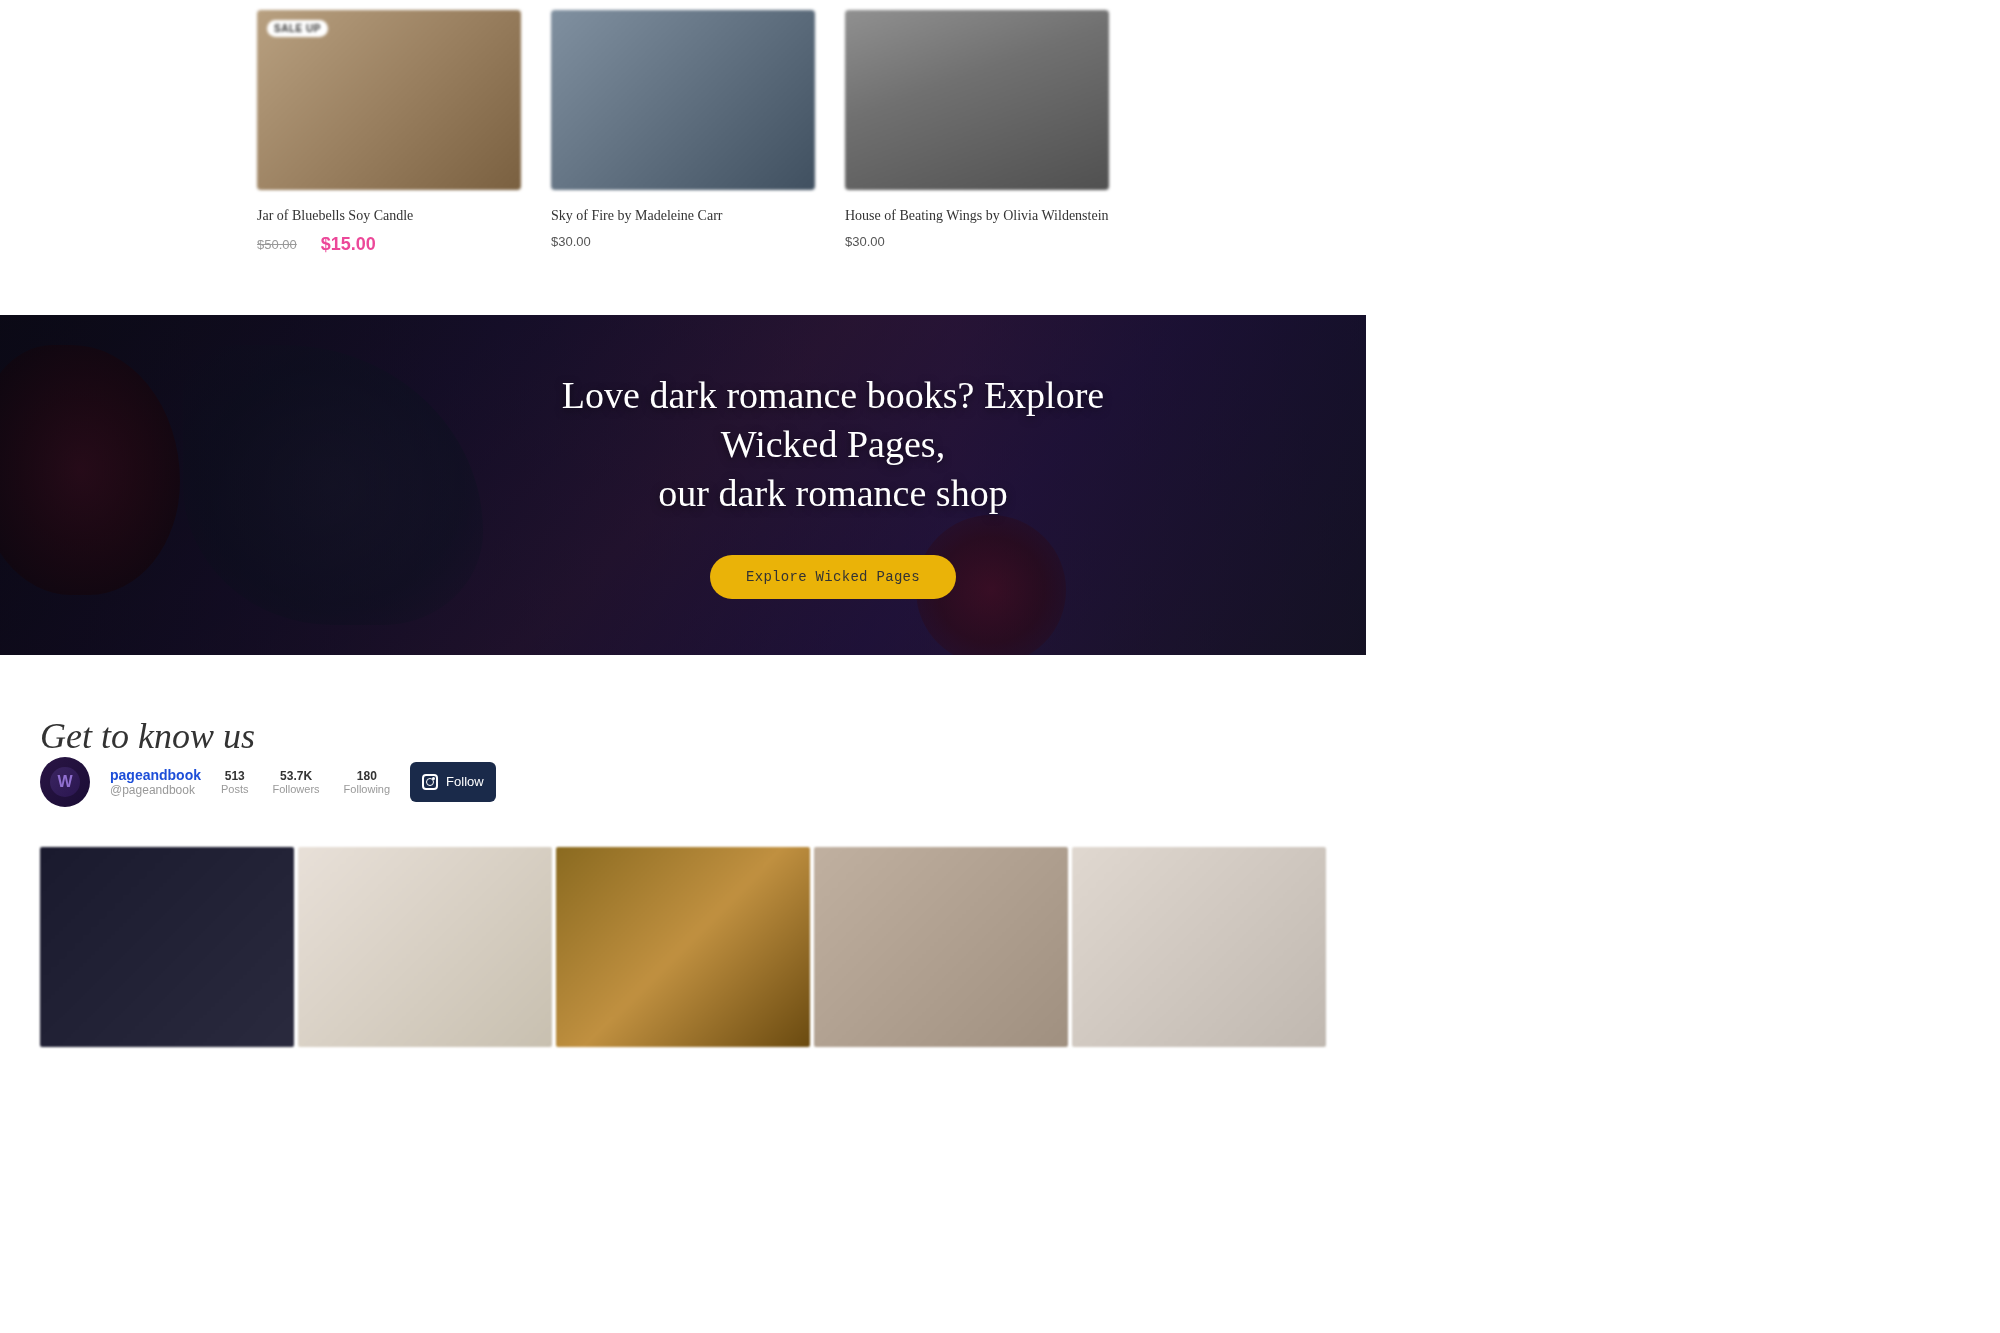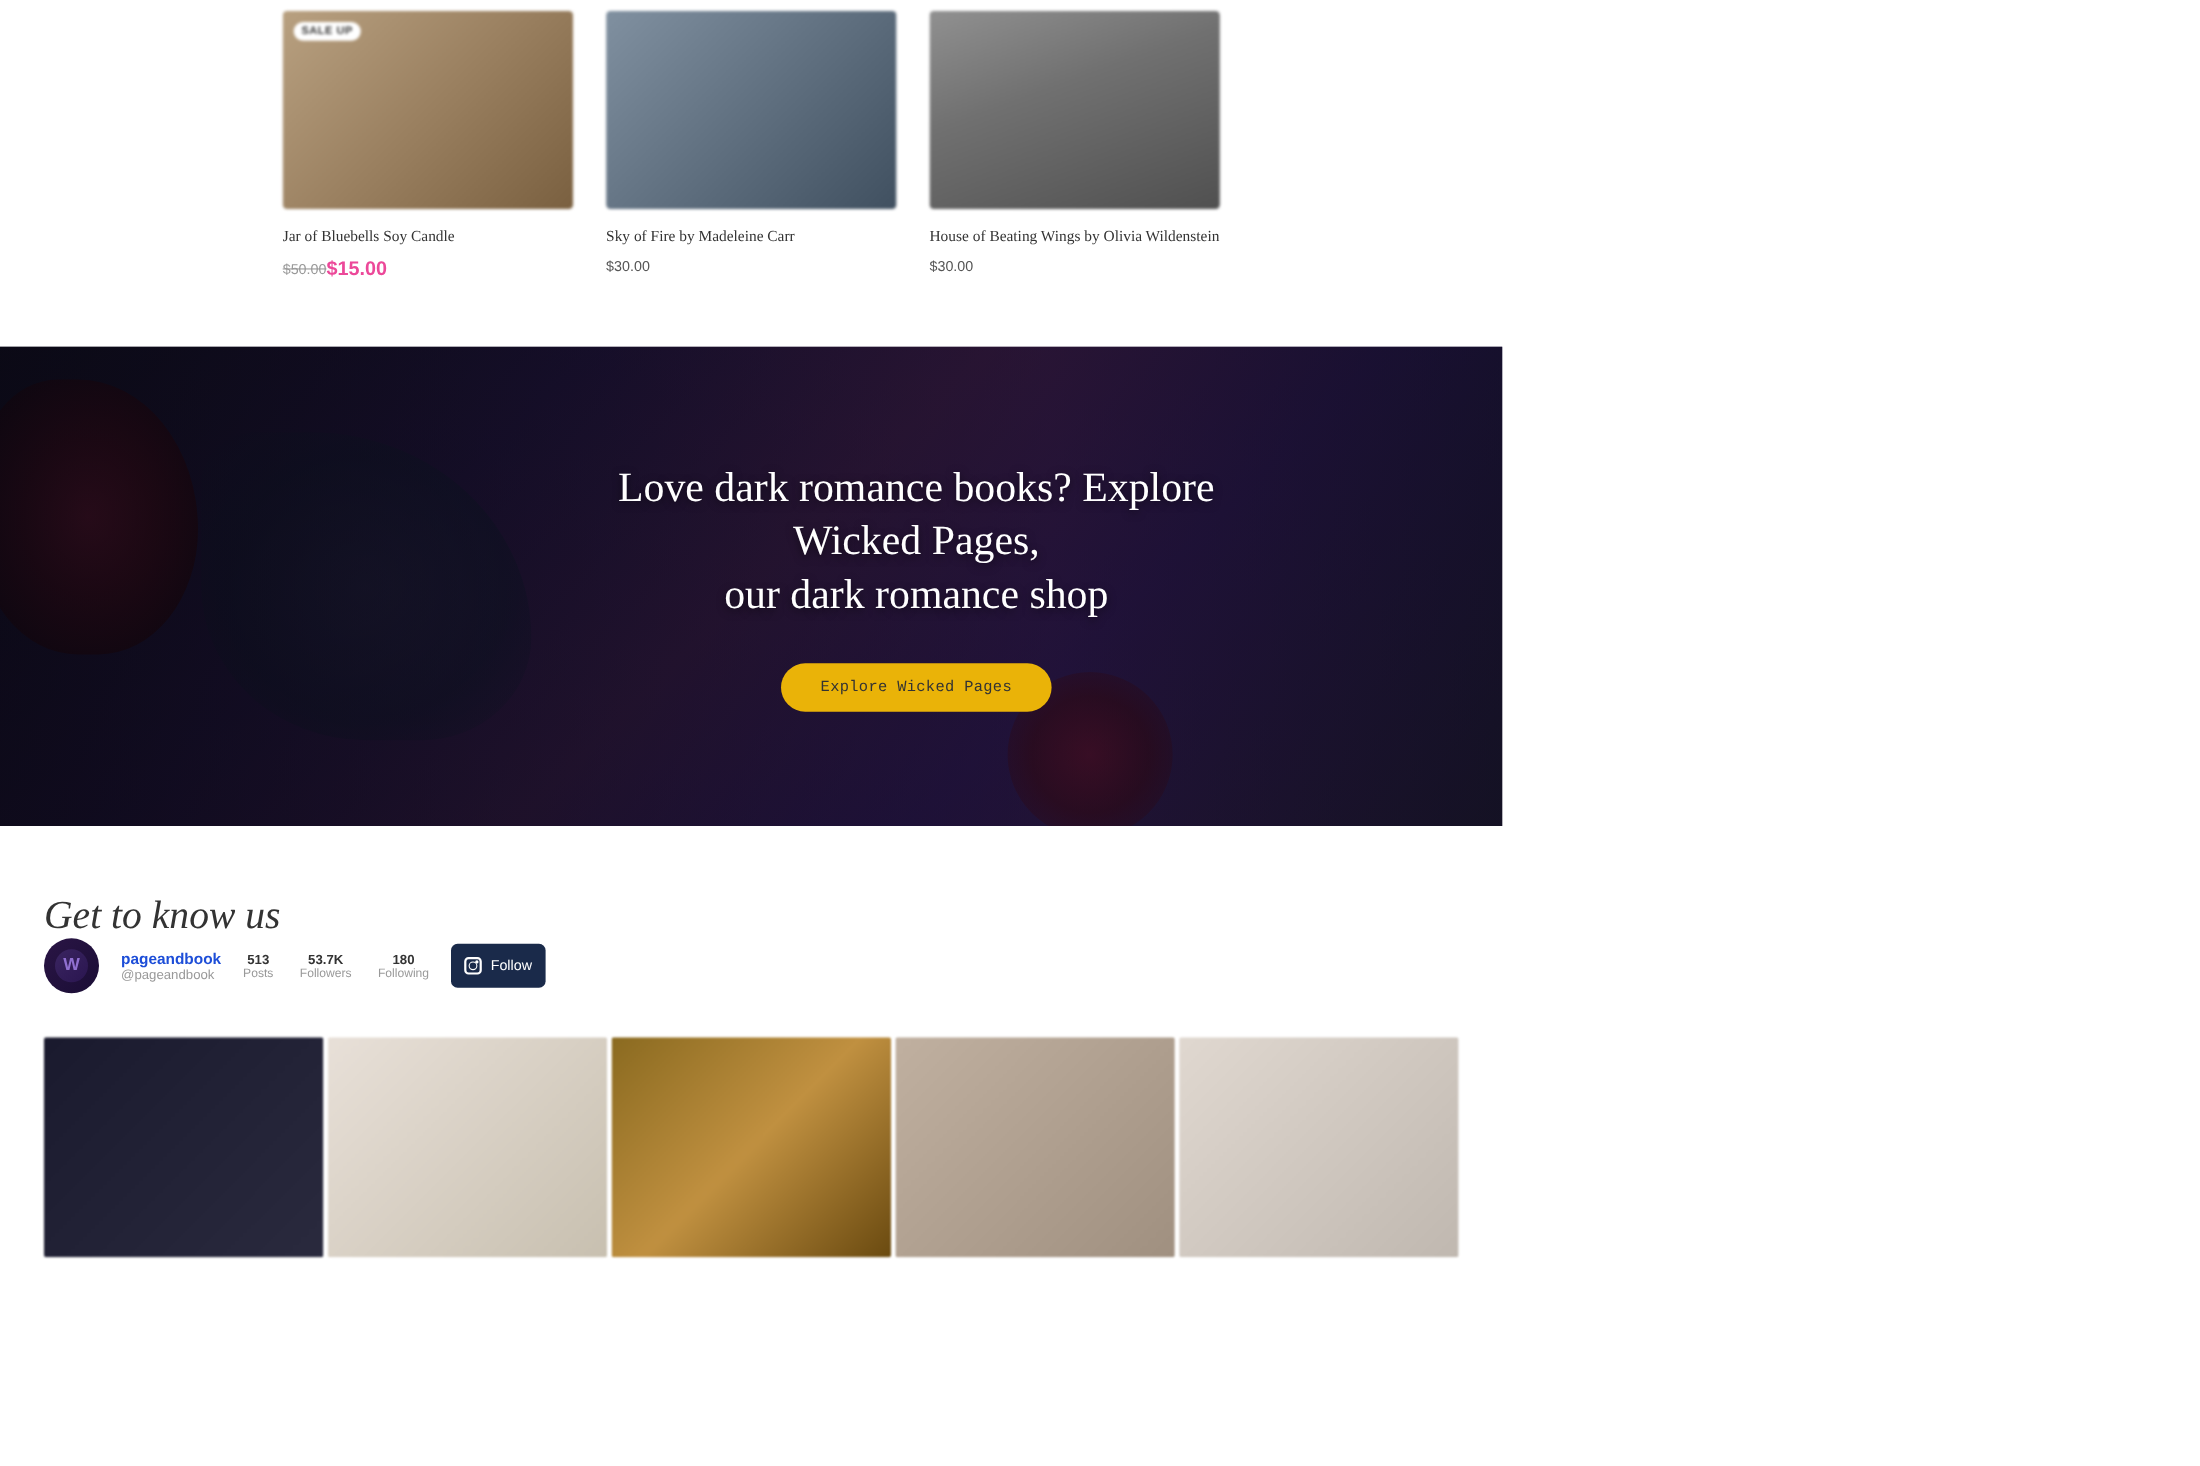--- a/index.html
+++ b/index.html
@@ -71,21 +71,21 @@
     .product-title {
       font-size: 14px;
       color: #333333;
       font-family: Georgia, serif;
       margin-bottom: 8px;
       line-height: 1.4;
     }
 
     .product-prices {
       display: flex;
-      gap: 0;
+      gap: 24px;
       align-items: center;
     }
 
     .price-original {
       font-size: 13px;
       color: #999999;
       text-decoration: line-through;
       font-family: Arial, sans-serif;
     }
 
@@ -99,21 +99,21 @@
 
     .price-regular {
       font-size: 13px;
       color: #555555;
       font-family: Arial, sans-serif;
     }
 
     
     .dark-banner {
       width: 100%;
-      height: 436px;
+      height: 340px;
       position: relative;
       overflow: hidden;
       display: flex;
       align-items: center;
       justify-content: center;
     }
 
     .dark-banner-bg {
       position: absolute;
       inset: 0;

